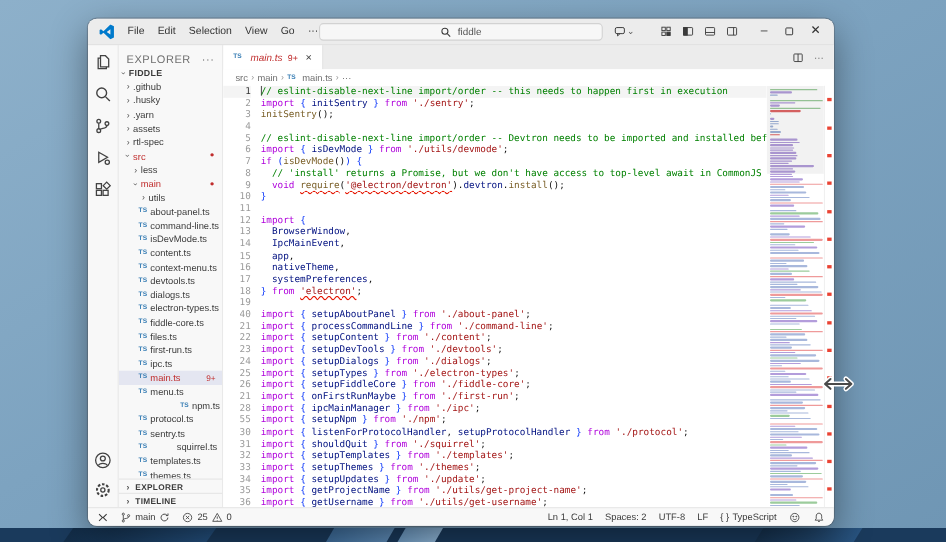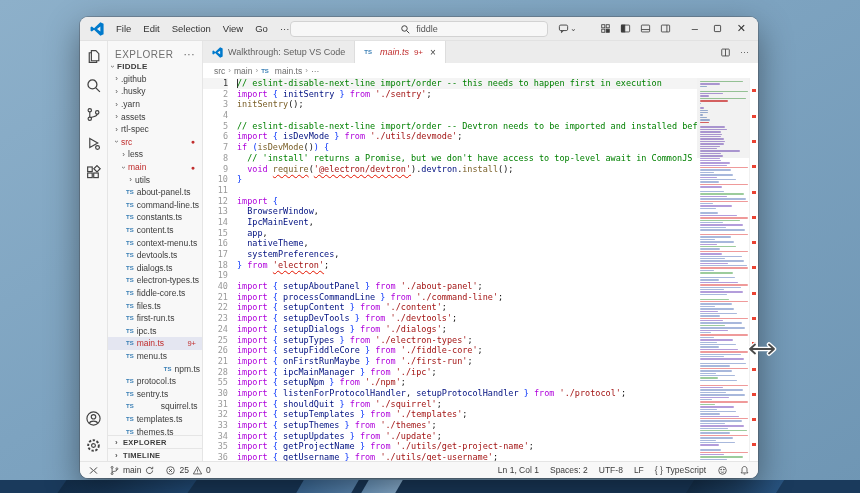--- a/index.html
+++ b/index.html
@@ -271,21 +271,21 @@
           <div class="trow" style="padding-left: 18px;">
             <span class="ts-ico">TS</span>
             <span class="tlabel">about-panel.ts</span>
           </div>
           <div class="trow" style="padding-left: 18px;">
             <span class="ts-ico">TS</span>
             <span class="tlabel">command-line.ts</span>
           </div>
           <div class="trow" style="padding-left: 18px;">
             <span class="ts-ico">TS</span>
-            <span class="tlabel">constants.ts</span>
+            <span class="tlabel">isDevMode.ts</span>
           </div>
           <div class="trow" style="padding-left: 18px;">
             <span class="ts-ico">TS</span>
             <span class="tlabel">content.ts</span>
           </div>
           <div class="trow" style="padding-left: 18px;">
             <span class="ts-ico">TS</span>
             <span class="tlabel">context-menu.ts</span>
           </div>
           <div class="trow" style="padding-left: 18px;">
@@ -355,26 +355,20 @@
         <span>EXPLORER</span>
       </div>
       <div class="sb-section">
         <span class="twisty">›</span>
         <span>TIMELINE</span>
       </div>
     </div>
 
     <div class="editor">
       <div class="tabbar" id="tabbar">
-        <div class="tab">
-            <svg width="11" height="11" viewBox="0 0 100 100">
-              <path fill="#007acc" d="M74 2 29 45 13 32 4 37v26l9 5 16-13 45 43 23-11V13zM74 33v34L50 50z"></path>
-            </svg>
-            <span class="tab-label">Walkthrough: Setup VS Code</span>
-          </div>
           <div class="tab active">
             <span class="ts-ico">TS</span>
             <span class="tab-label mod">main.ts</span>
             <span class="tab-badge">9+</span>
             <span class="close">×</span>
           </div>
           <div class="tab-actions">
           <svg class="s-icon" viewBox="0 0 16 16" fill="none" stroke="currentColor" stroke-width="1.2">
             <rect x="2.5" y="3" width="11" height="10" rx="1"></rect>
               <path d="M8 3v10"></path>

